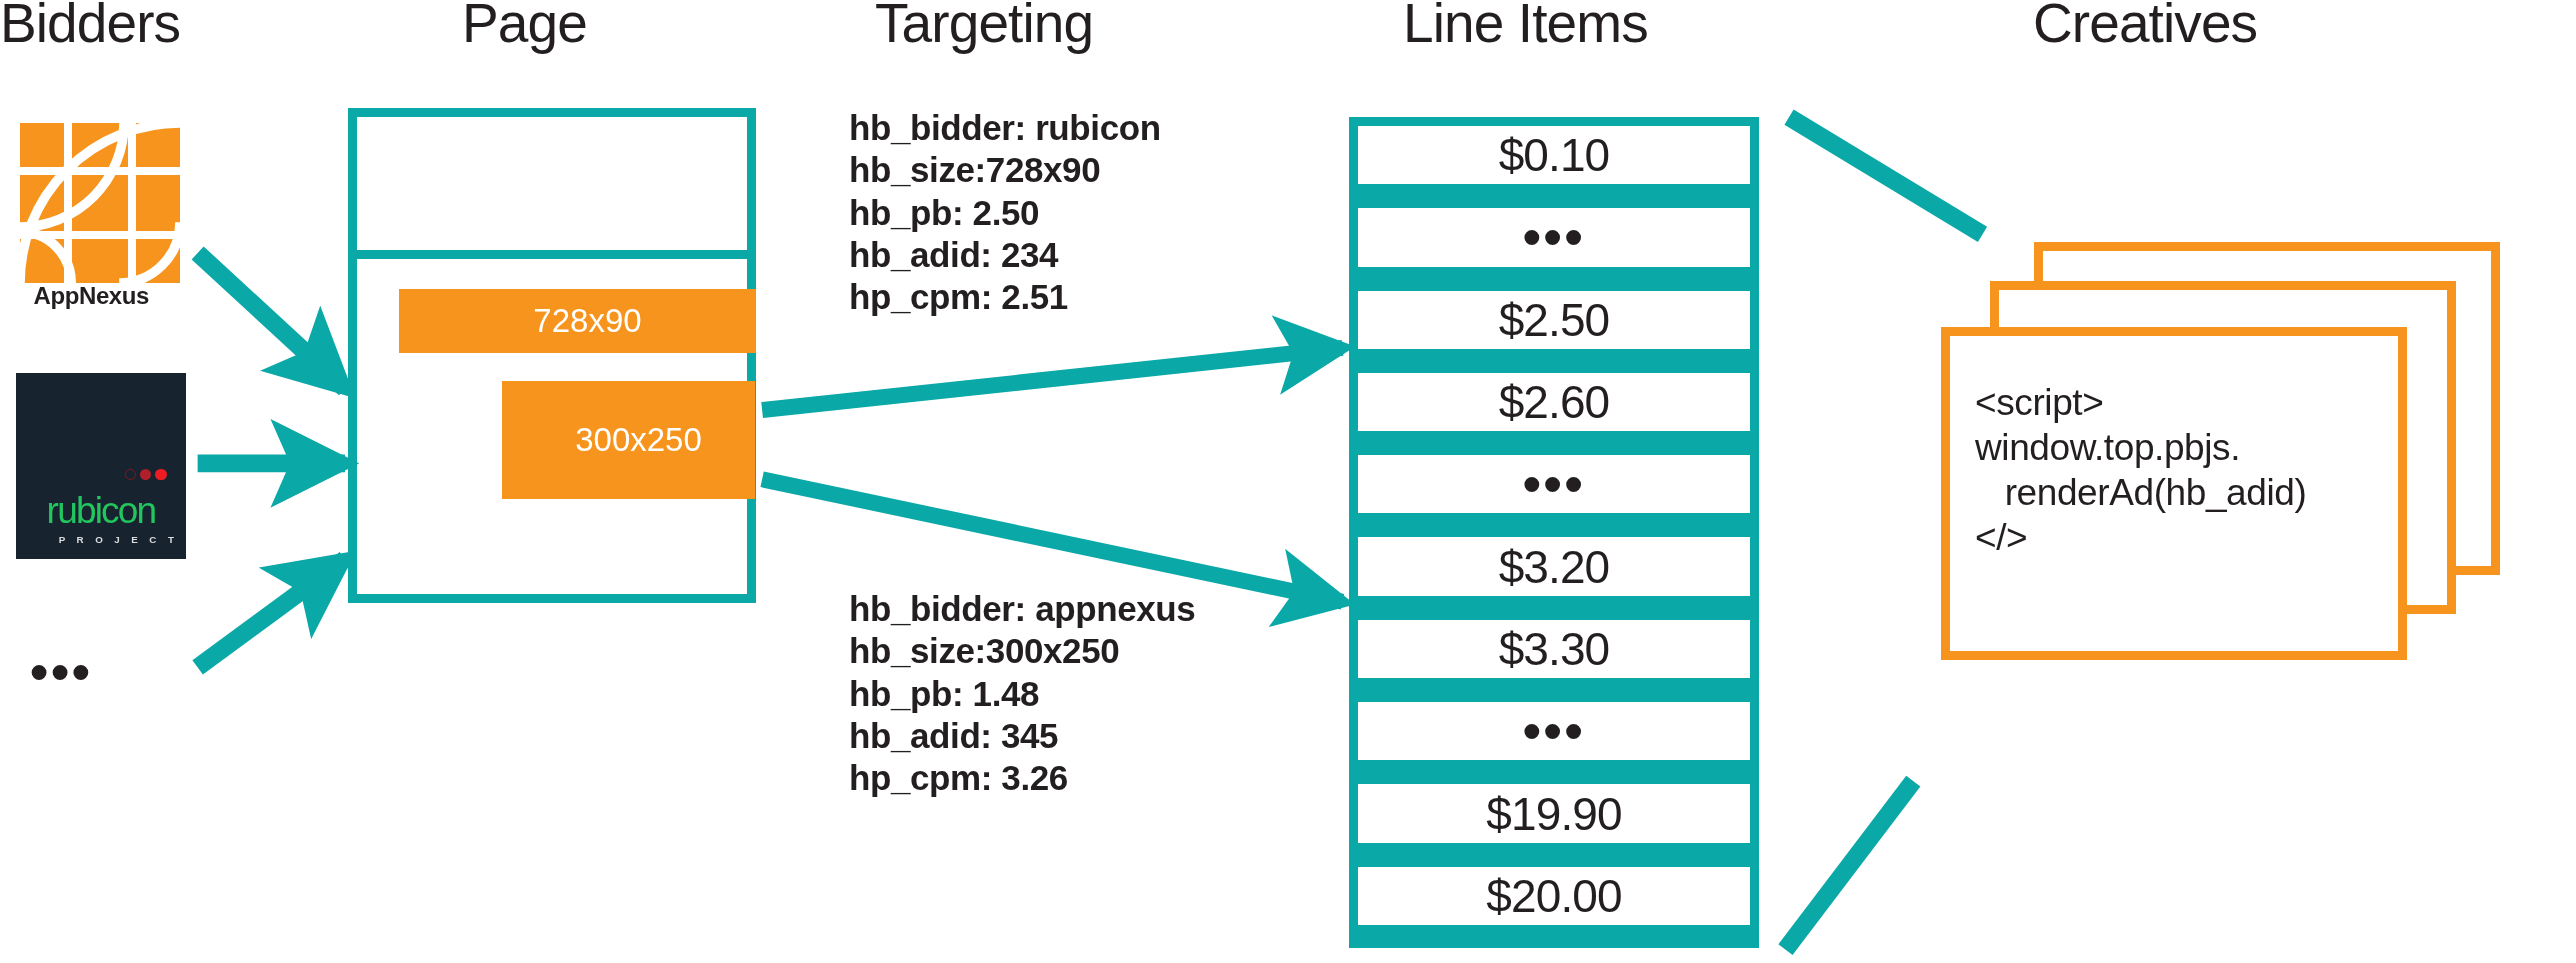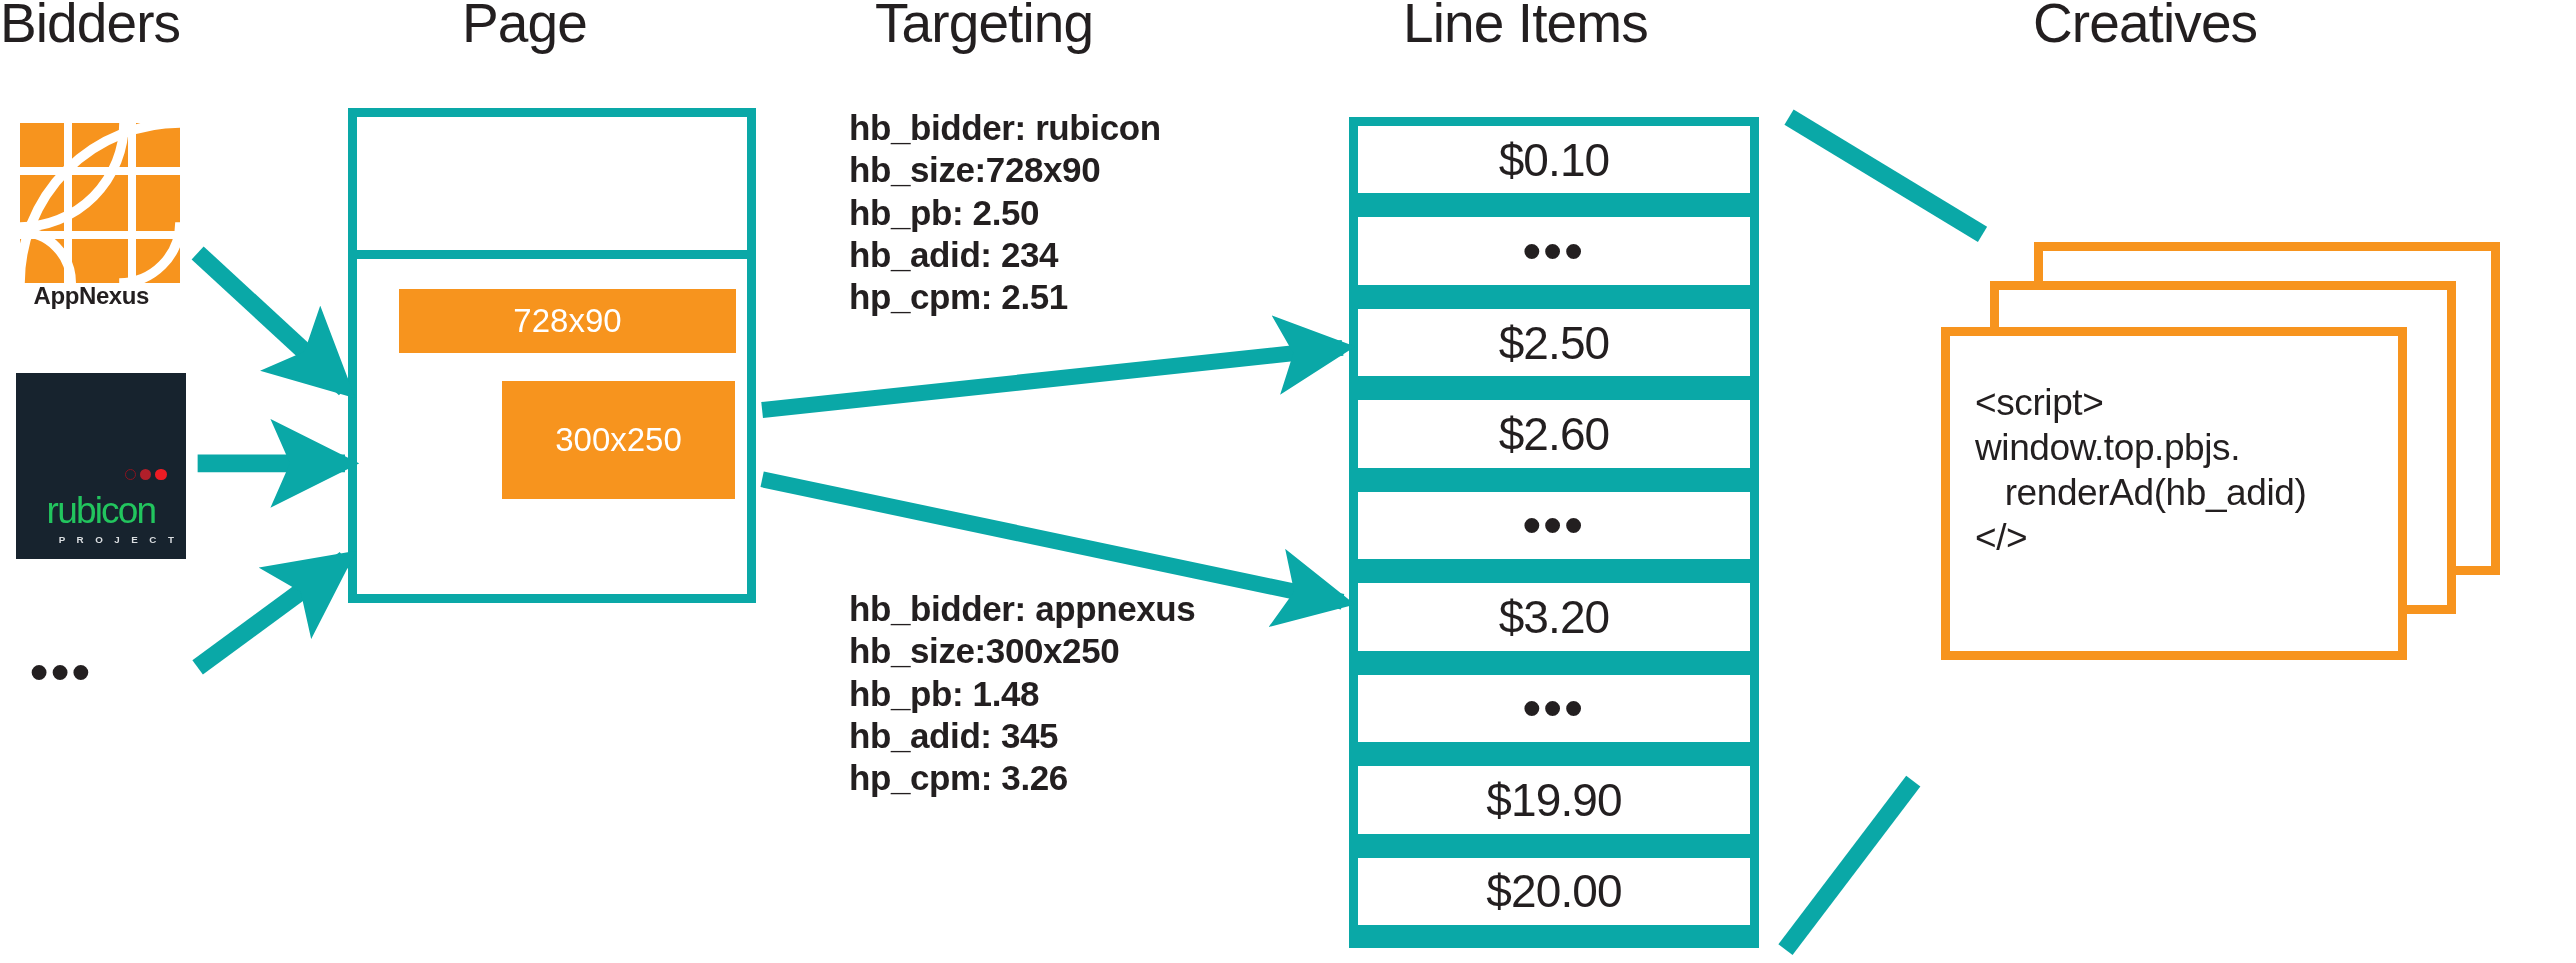--- a/index.html
+++ b/index.html
@@ -57,21 +57,21 @@
     position:absolute;left:348px;top:108px;width:408px;height:295px;
     border:9.8px solid #0aa8a7;background:#fff;box-sizing:border-box;
   }
   .page-box2{
     position:absolute;left:348px;top:250px;width:408px;height:353px;
     border:9.8px solid #0aa8a7;background:#fff;box-sizing:border-box;
   }
   .slot{
     position:absolute;background:#f7941e;color:#ffffff;
     display:flex;align-items:center;justify-content:center;
-    font-size:33px;font-weight:400;letter-spacing:0px;
+    font-size:33px;font-weight:400;letter-spacing:0px;padding-left:20px;
   }
   .slot-728{left:399px;top:289px;width:337px;height:64px;}
   .slot-300{left:502px;top:381px;width:233px;height:118px;}
 
   
   .targeting{
     position:absolute;
     font-size:35px;font-weight:700;color:#231f20;line-height:1.21;
     white-space:pre;letter-spacing:-0.4px;
   }
@@ -164,20 +164,21 @@
 hb_adid: 345
 hp_cpm: 3.26</div>
 
   <div class="lineitems">
     <div class="li-row">$0.10</div>
     <div class="li-row dots">•••</div>
     <div class="li-row">$2.50</div>
     <div class="li-row">$2.60</div>
     <div class="li-row dots">•••</div>
     <div class="li-row">$3.20</div>
+    <div class="li-row">$3.30</div>
     <div class="li-row dots">•••</div>
     <div class="li-row">$19.90</div>
     <div class="li-row">$20.00</div>
   </div>
 
   <div class="creative-card card3"></div>
   <div class="creative-card card2"></div>
   <div class="creative-card card1"></div>
   <div class="creative-code">&lt;script&gt;
 window.top.pbjs.

